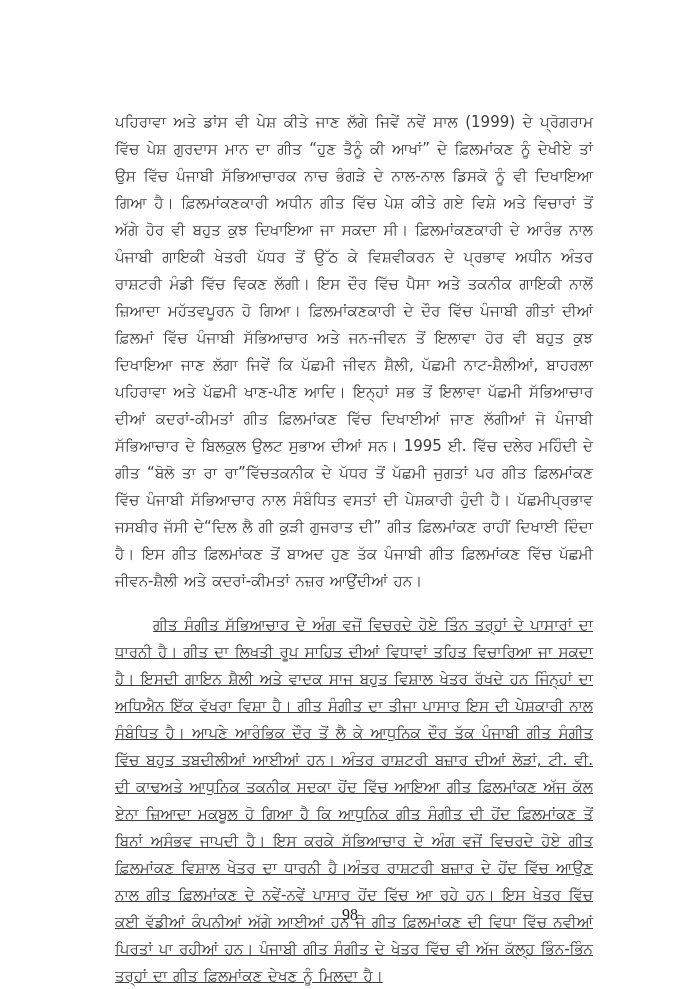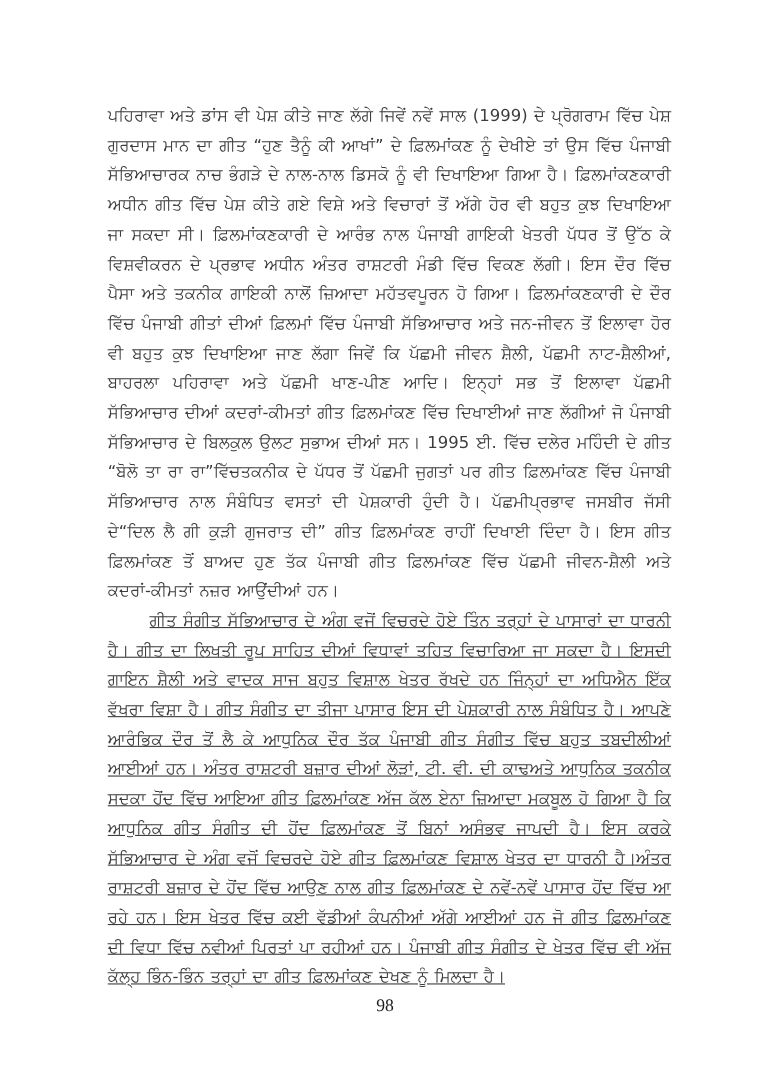--- a/index.html
+++ b/index.html
@@ -20,21 +20,21 @@
     left: 98px;
     top: 92px;
     width: 512px;
     color: #3c3c3c;
     font-size: 15px;
     line-height: 27px;
     text-align: justify;
     word-spacing: 1px;
   }
   .text-block p {
-    margin: 0;
+    margin: 17px;
     padding: 0;
   }
   .text-block p.indented {
     text-indent: 38px;
     text-decoration: underline;
   }
   .page-number {
     position: absolute;
     top: 906px;
     left: 0;

